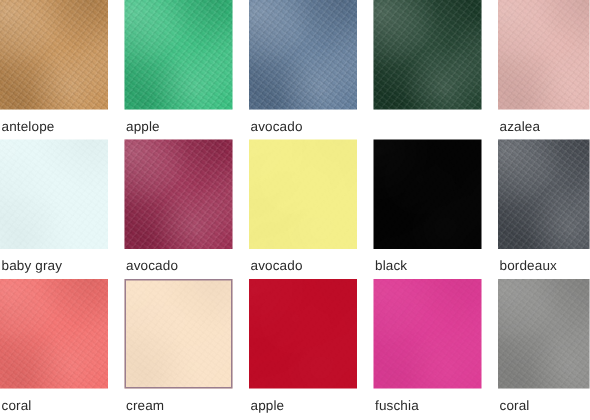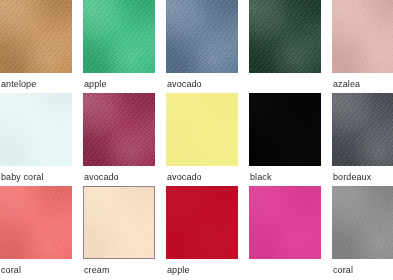--- a/index.html
+++ b/index.html
@@ -168,21 +168,21 @@
         <div class="swatch-label">azalea</div>
       </div>
     </div>
     <div class="swatch-row">
       <div class="swatch-cell">
         <div class="swatch-chip tex-light" style="background-color: rgb(232, 248, 248);">
           <div class="tex-a"></div>
           <div class="tex-b"></div>
           <div class="tex-c"></div>
         </div>
-        <div class="swatch-label">baby coral</div>
+        <div class="swatch-label">baby gray</div>
       </div>
       <div class="swatch-cell">
         <div class="swatch-chip tex-heavy" style="background-color: rgb(155, 43, 80);">
           <div class="tex-a"></div>
           <div class="tex-b"></div>
           <div class="tex-c"></div>
         </div>
         <div class="swatch-label">avocado</div>
       </div>
       <div class="swatch-cell">
@@ -234,20 +234,21 @@
           <div class="tex-c"></div>
         </div>
         <div class="swatch-label">apple</div>
       </div>
       <div class="swatch-cell">
         <div class="swatch-chip tex-light" style="background-color: rgb(222, 60, 150);">
           <div class="tex-a"></div>
           <div class="tex-b"></div>
           <div class="tex-c"></div>
         </div>
+        <div class="swatch-label">fuschia</div>
       </div>
       <div class="swatch-cell">
         <div class="swatch-chip tex-medium" style="background-color: rgb(140, 140, 138);">
           <div class="tex-a"></div>
           <div class="tex-b"></div>
           <div class="tex-c"></div>
         </div>
         <div class="swatch-label">coral</div>
       </div>
     </div>

